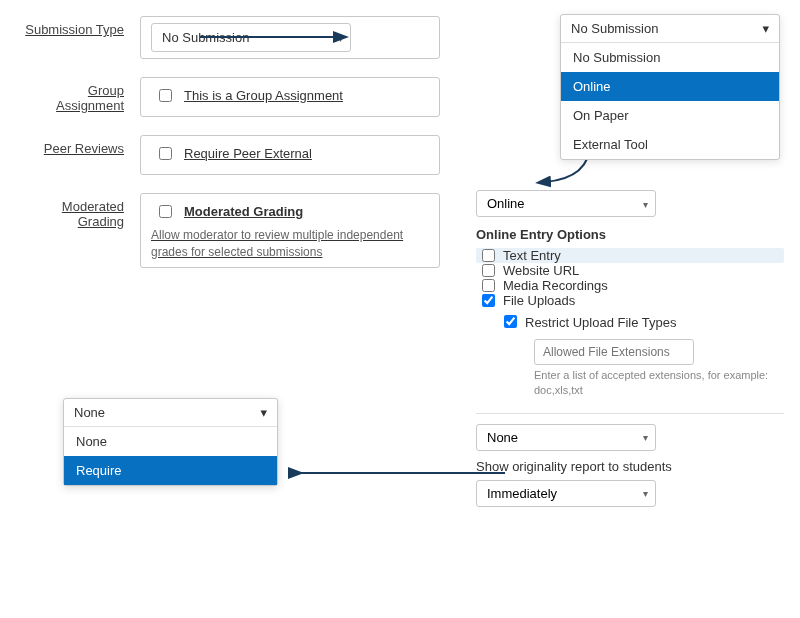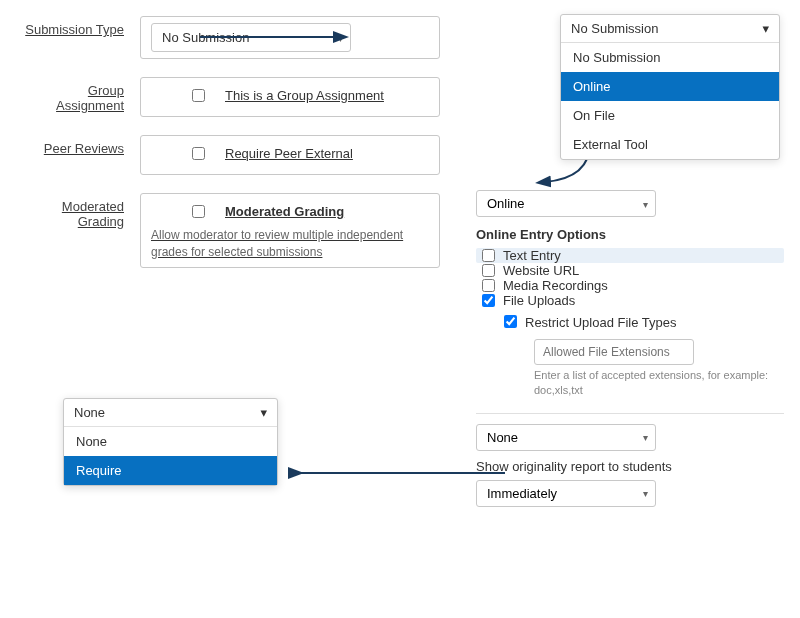--- a/index.html
+++ b/index.html
@@ -80,23 +80,22 @@
       pointer-events: none;
       font-size: 10px;
       color: #666;
     }
 
     .checkbox-label {
       display: flex;
       align-items: center;
       font-size: 13px;
       color: #333;
-      gap: 20px;
+      gap: 12px;
       padding: 4px 8px;
-      margin-left: 33px;
     }
 
     .checkbox-label input[type="checkbox"] {
       width: 13px;
       height: 13px;
     }
 
     .checkbox-label.bold {
       font-weight: 600;
     }
@@ -439,21 +438,21 @@
   </div>
 </div>
 
 <div class="right-top-dropdown">
   <div class="dropdown-header">
     <span>No Submission</span>
     <span>▾</span>
   </div>
   <div class="dropdown-item">No Submission</div>
   <div class="dropdown-item selected">Online</div>
-  <div class="dropdown-item">On File</div>
+  <div class="dropdown-item">On Paper</div>
   <div class="dropdown-item">External Tool</div>
 </div>
 
 <div class="dropdown-overlay-left">
   <div class="dropdown-header">
     <span>None</span>
     <span>▾</span>
   </div>
   <div class="dropdown-item">None</div>
   <div class="dropdown-item selected">Require</div>

